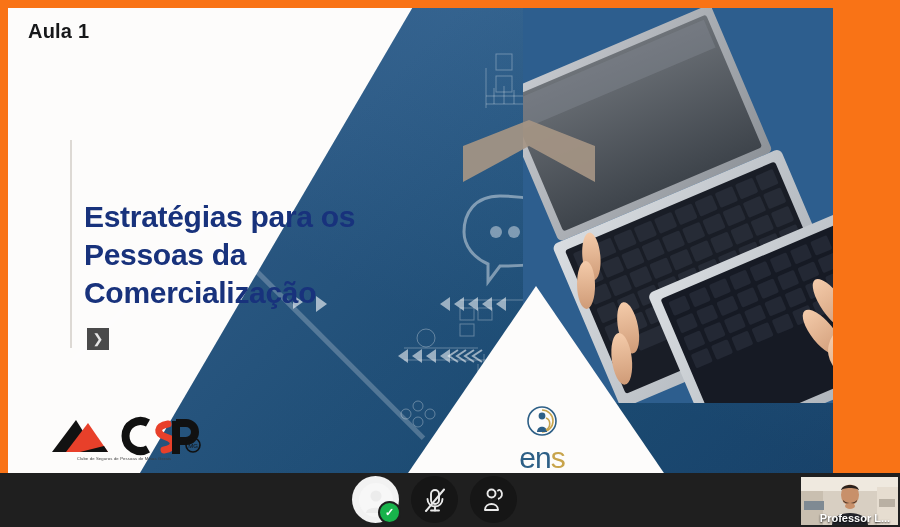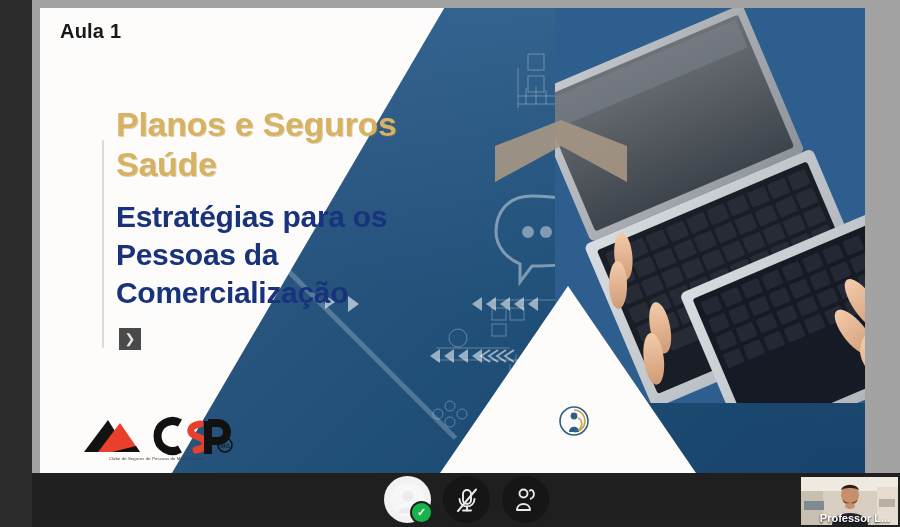--- a/index.html
+++ b/index.html
@@ -3,21 +3,21 @@
 <meta charset="utf-8">
 <style>
   html,body{margin:0;padding:0;}
   body{
     width:900px;height:527px;overflow:hidden;
     background:#2c2c2c;
     font-family:"Liberation Sans", sans-serif;
     position:relative;
   }
   
-  #stage{position:absolute;inset:0;background:#a3a3a3;margin-left:32px;}
+  #stage{position:absolute;inset:0;background:#f97316;}
 
   
   #slide{
     position:absolute;left:8px;top:8px;width:825px;height:465px;
     background:#fdfcfb;overflow:hidden;
   }
 
   
   .blue-panel{
     position:absolute;left:0;top:0;width:825px;height:465px;
@@ -378,21 +378,20 @@
         </g>
       </svg>
     </div>
 
     <div class="grey-chevron"></div>
     <div class="outline-chevron"></div>
     <div class="white-wedge"></div>
 
     <div class="aula">Aula 1</div>
     <div class="vrule"></div>
-    <div class="title-gold">Planos e Seguros Saúde</div>
     <div class="title-navy">Estratégias para os Pessoas da Comercialização</div>
     <div class="next-btn">❯</div>
 
     <div class="csp">
       <svg width="160" height="46" viewBox="0 0 160 46">
 
         <path d="M8 40 L32 8 L52 40 Z" fill="#121212"></path>
 
         <path d="M22 40 L44 11 L64 40 Z" fill="#e8402a"></path>
         <path d="M36 40 L60 34 L64 40 Z" fill="#111"></path>
@@ -411,20 +410,21 @@
     </div>
 
     <div class="ens">
       <svg width="92" height="34" viewBox="0 0 92 34">
         <circle cx="46" cy="17" r="14" fill="none" stroke="#2d5f86" stroke-width="1.6"></circle>
         <path d="M46 6 a11 11 0 0 1 0 22" fill="none" stroke="#c8a44b" stroke-width="1.6"></path>
         <circle cx="46" cy="12" r="3.4" fill="#2d5f86"></circle>
         <path d="M41 28 c0 -7 10 -7 10 0 z" fill="#2d5f86"></path>
         <path d="M50 14 c5 2 5 9 0 12" fill="none" stroke="#c8a44b" stroke-width="1.6"></path>
       </svg>
+      <div class="ens-word"><span class="ens-e">e</span><span class="ens-n">n</span><span class="ens-s">s</span></div>
     </div>
   </div>
 
   <div id="controls">
     <div class="ctrl-group">
 
       <div class="ctrl avatar">
         <svg width="34" height="34" viewBox="0 0 34 34">
           <circle cx="17" cy="17" r="17" fill="#f7f7f7"></circle>
           <circle cx="17" cy="13" r="5.5" fill="#ececec"></circle>

